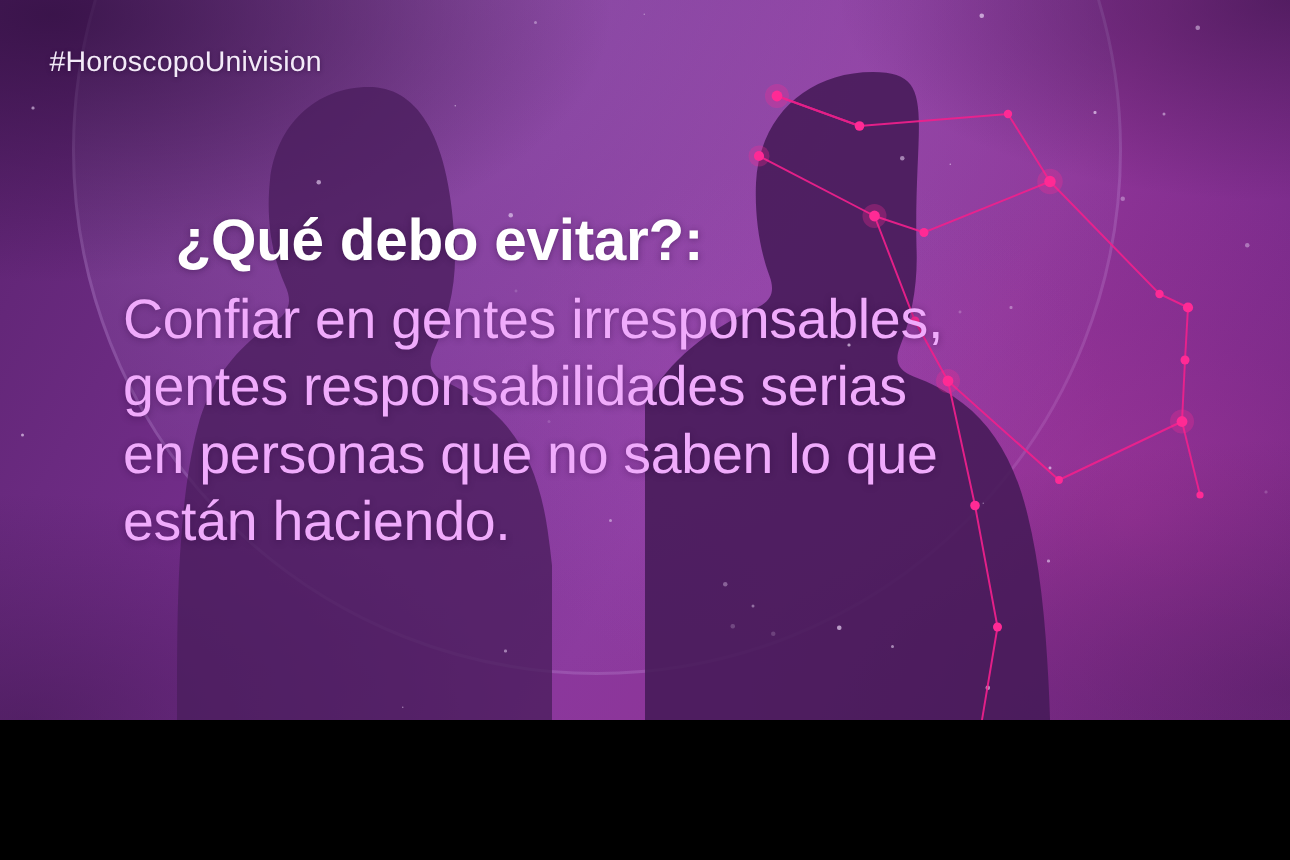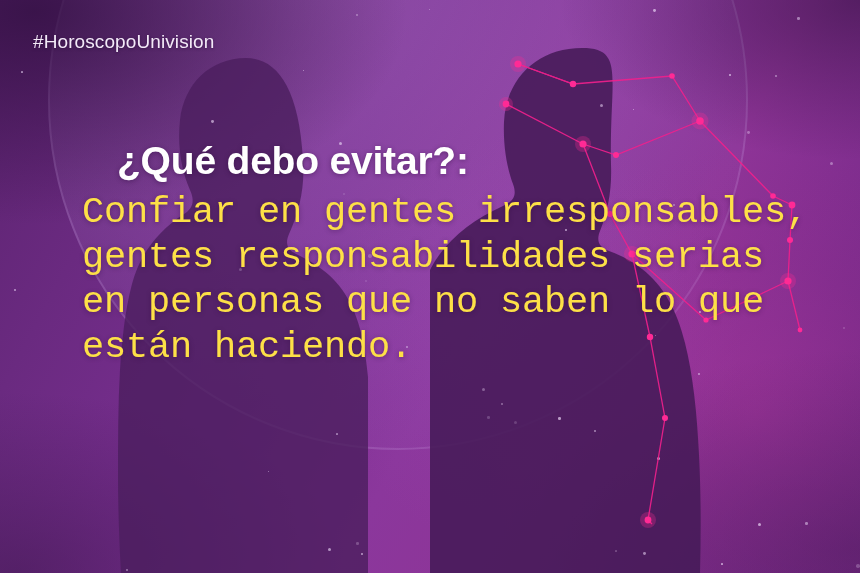--- a/index.html
+++ b/index.html
@@ -4,21 +4,21 @@
 <style>
   * { margin:0; padding:0; box-sizing:border-box; }
   html, body {
     width:860px; height:573px;
     background:#000;
     font-family:"Liberation Sans", sans-serif;
     overflow:hidden;
   }
   #card {
     position:relative;
-    width:860px; height:573px;
+    width:860px; height:480px;
     overflow:hidden;
     background:#72288a;
   }
   
   .layer { position:absolute; inset:0; }
 
   
   #bg-base {
     background:
       linear-gradient(118deg,
@@ -104,26 +104,25 @@
     color:#ffffff;
     line-height:1.12;
     letter-spacing:-.2px;
     margin-bottom:7px;
     text-shadow:0 1px 5px rgba(45,10,60,.45);
     margin-left:35px;
   }
   .body-line {
     font-size:37px;
     font-weight:400;
-    color:#fde047;
+    color:#f0abfc;
     line-height:1.22;
     letter-spacing:-.2px;
     white-space:nowrap;
     text-shadow:0 1px 5px rgba(45,10,60,.40);
-    font-family:Liberation Mono, monospace;
   }
 </style>
 </head>
 <body>
 
 <div id="card">
 
   <div class="layer" id="bg-base"></div>
   <div id="moon"></div>
   <div id="moon-rim"></div>

